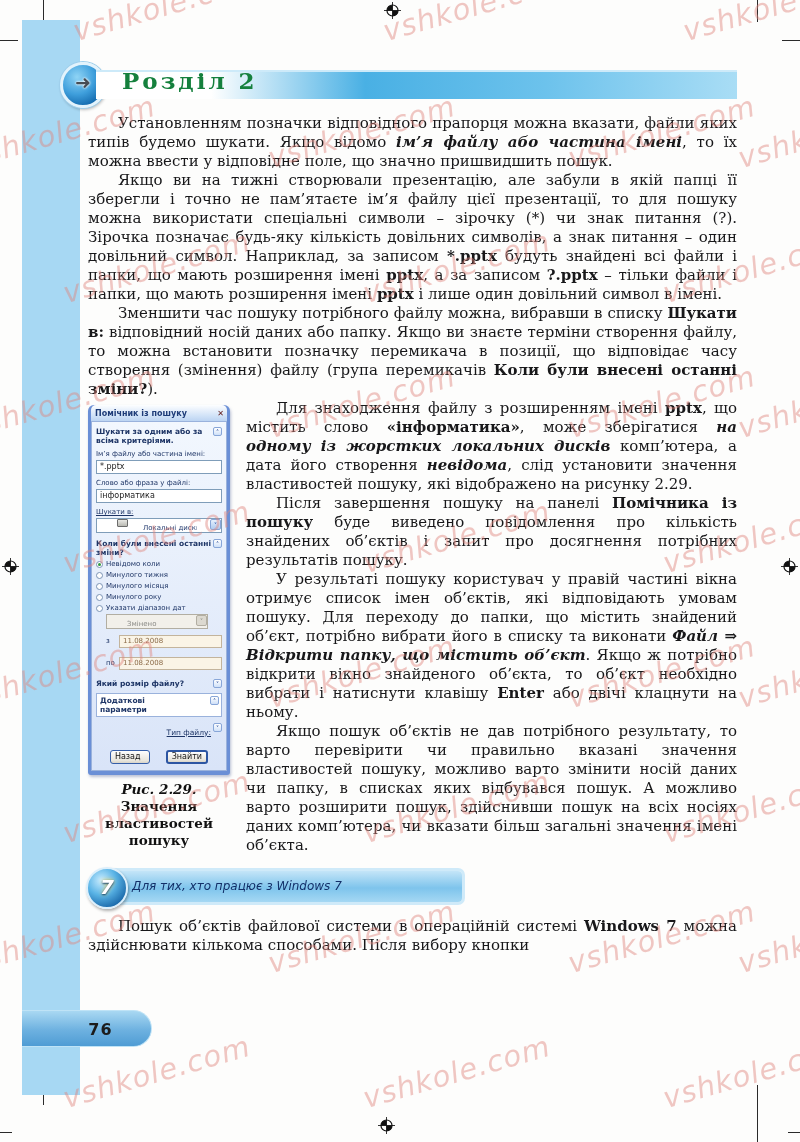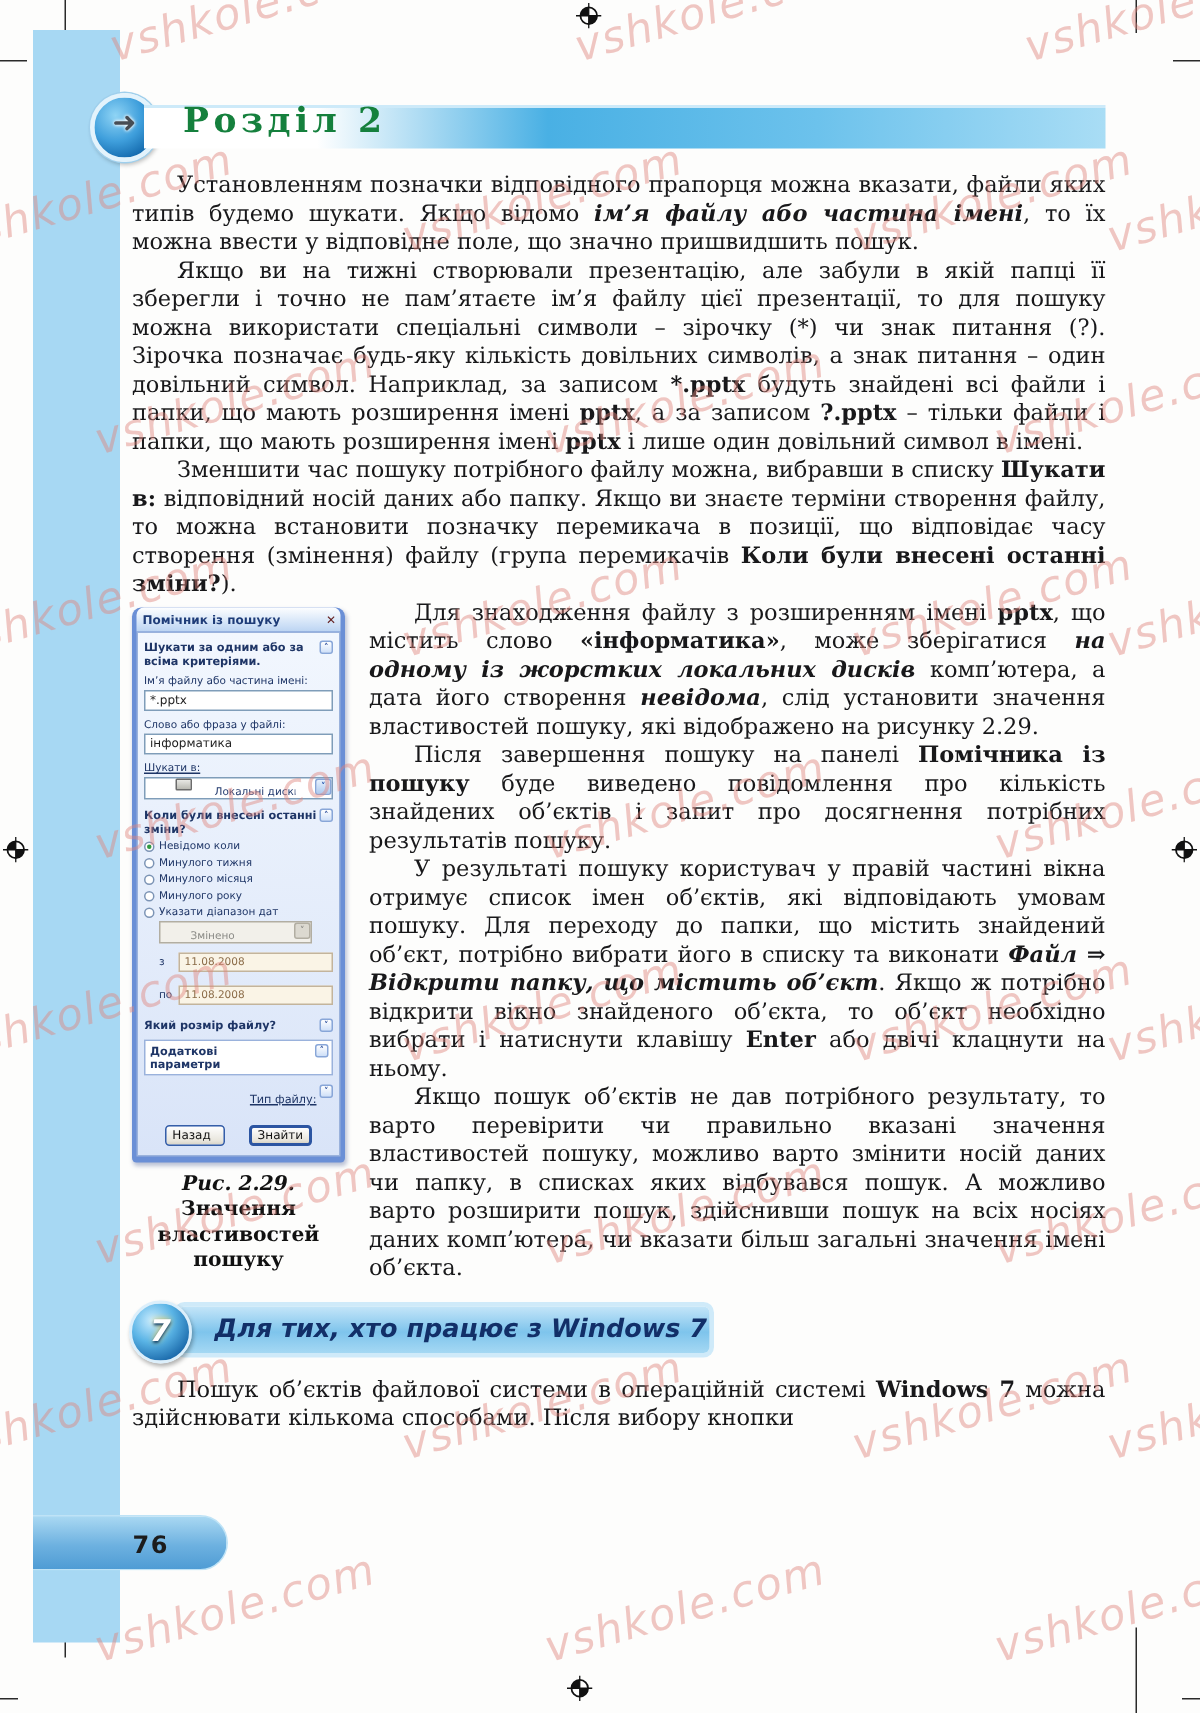--- a/index.html
+++ b/index.html
@@ -96,24 +96,24 @@
   .xp-btn{min-width:40px;height:14px;box-sizing:border-box;border:1px solid #355ea8;border-radius:3px;
      background:linear-gradient(180deg,#fefefe,#e8e5dc 80%,#d8d4c8);font-size:8px;line-height:12px;
      text-align:left;color:#111;padding:0 4px;}
   .xp-btn.default{border:2px solid #2c55a2;line-height:10px;}
   .figcaption{margin-top:6px;text-align:center;font-size:13.5px;line-height:17px;color:#111;}
   .cap-num{font-weight:bold;font-style:italic;}
   .cap-text{font-weight:bold;width:118px;margin:0 auto;}
 
   
   .win7banner{position:relative;height:44px;margin:12px 0 6px;clear:left;}
-  .win7bar{position:absolute;left:31px;top:4px;width:330px;height:31px;border-radius:4px;
+  .win7bar{position:absolute;left:20px;top:4px;width:330px;height:31px;border-radius:4px;
      background:linear-gradient(180deg,#c4e5f8 0%,#7ec4ec 55%,#a5d8f3 100%);
      box-shadow:0 0 0 3px #cfeaf9;line-height:31px;padding-left:24px;
-     font-family:"DejaVu Sans",sans-serif;font-weight:bold;font-style:italic;font-size:17px;color:#122f68;}
+     font-family:"DejaVu Sans",sans-serif;font-weight:normal;font-style:italic;font-size:12px;color:#122f68;}
   .win7orb{position:absolute;left:-2px;top:0;width:38px;height:38px;border-radius:50%;
      background:radial-gradient(circle at 35% 30%,#c9ecff,#5ab4e6 40%,#1b6aab 78%,#0d4c82);
      border:2px solid #dceffb;box-shadow:1px 2px 3px rgba(0,0,0,.3);
      text-align:center;line-height:36px;font-family:"DejaVu Sans",sans-serif;
      font-weight:bold;font-style:italic;font-size:20px;color:#fff;
      text-shadow:0 1px 2px #0a3c6b,0 0 4px #ffd24a;}
 
   
   .footer{position:absolute;left:0;top:1118px;width:800px;height:20px;z-index:2;
      font-family:"Liberation Serif",serif;font-size:9.5px;color:#6d6156;}

